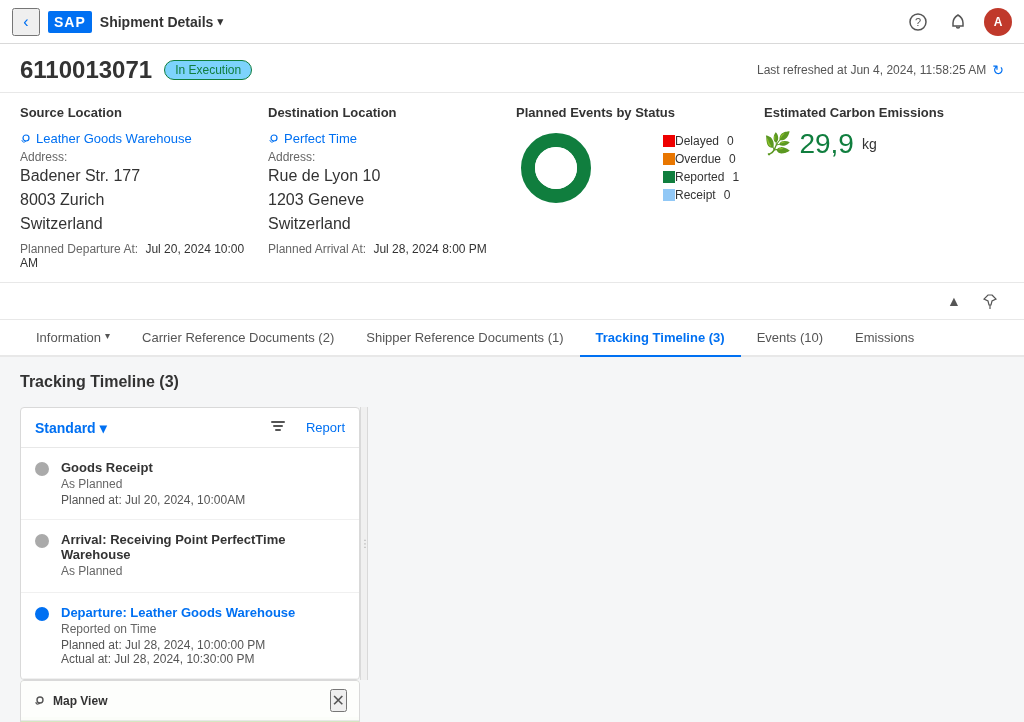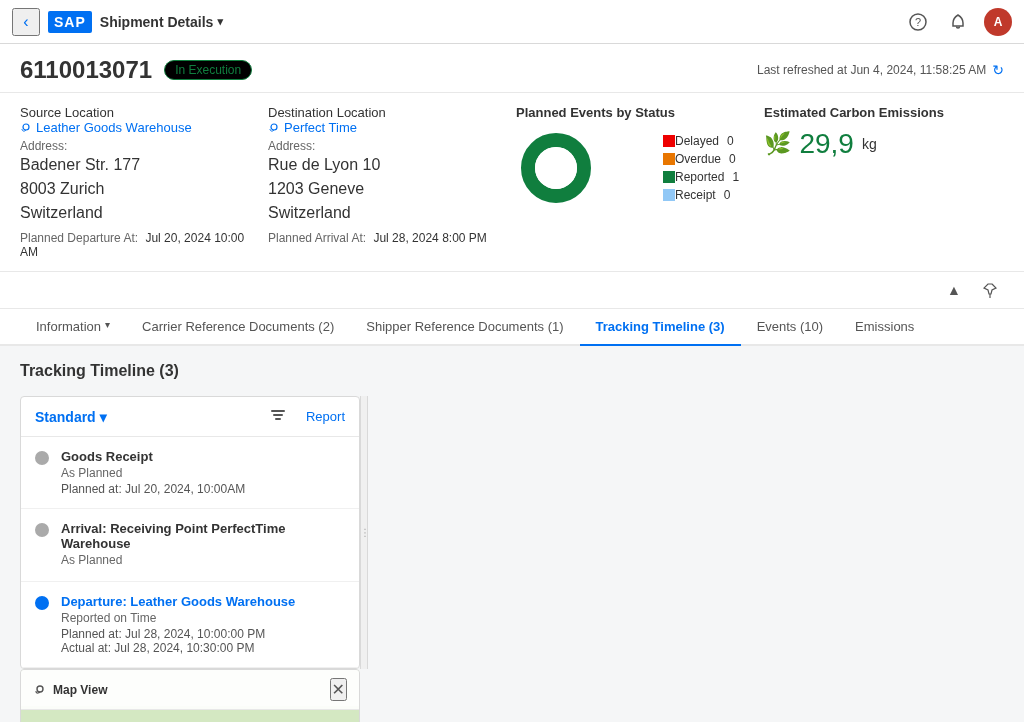--- a/index.html
+++ b/index.html
@@ -61,21 +61,21 @@
       display: flex;
       align-items: center;
       gap: 12px;
     }
     .shipment-id {
       font-size: 24px;
       font-weight: 700;
       color: #333;
     }
     .status-badge {
-      background: #000000;
+      background: #7dd3fc;
       color: #107e3e;
       border: 1px solid #107e3e;
       border-radius: 12px;
       padding: 2px 10px;
       font-size: 12px;
       font-weight: 500;
     }
     .refresh-info {
       margin-left: auto;
       font-size: 12px;
@@ -87,22 +87,22 @@
     
     .location-grid {
       display: grid;
       grid-template-columns: 1fr 1fr 1fr 1fr;
       padding: 12px 20px;
       gap: 8px;
       border-bottom: 1px solid #e8e8e8;
     }
     .location-section h4 {
       font-size: 13px;
-      font-weight: 400;
-      margin-bottom: 0;
+      font-weight: 700;
+      margin-bottom: 11px;
     }
     .location-link {
       color: #0070f2;
       text-decoration: none;
       font-size: 13px;
       display: flex; align-items: center; gap: 4px;
       margin-bottom: 4px;
     }
     .location-label {
       font-size: 12px;

